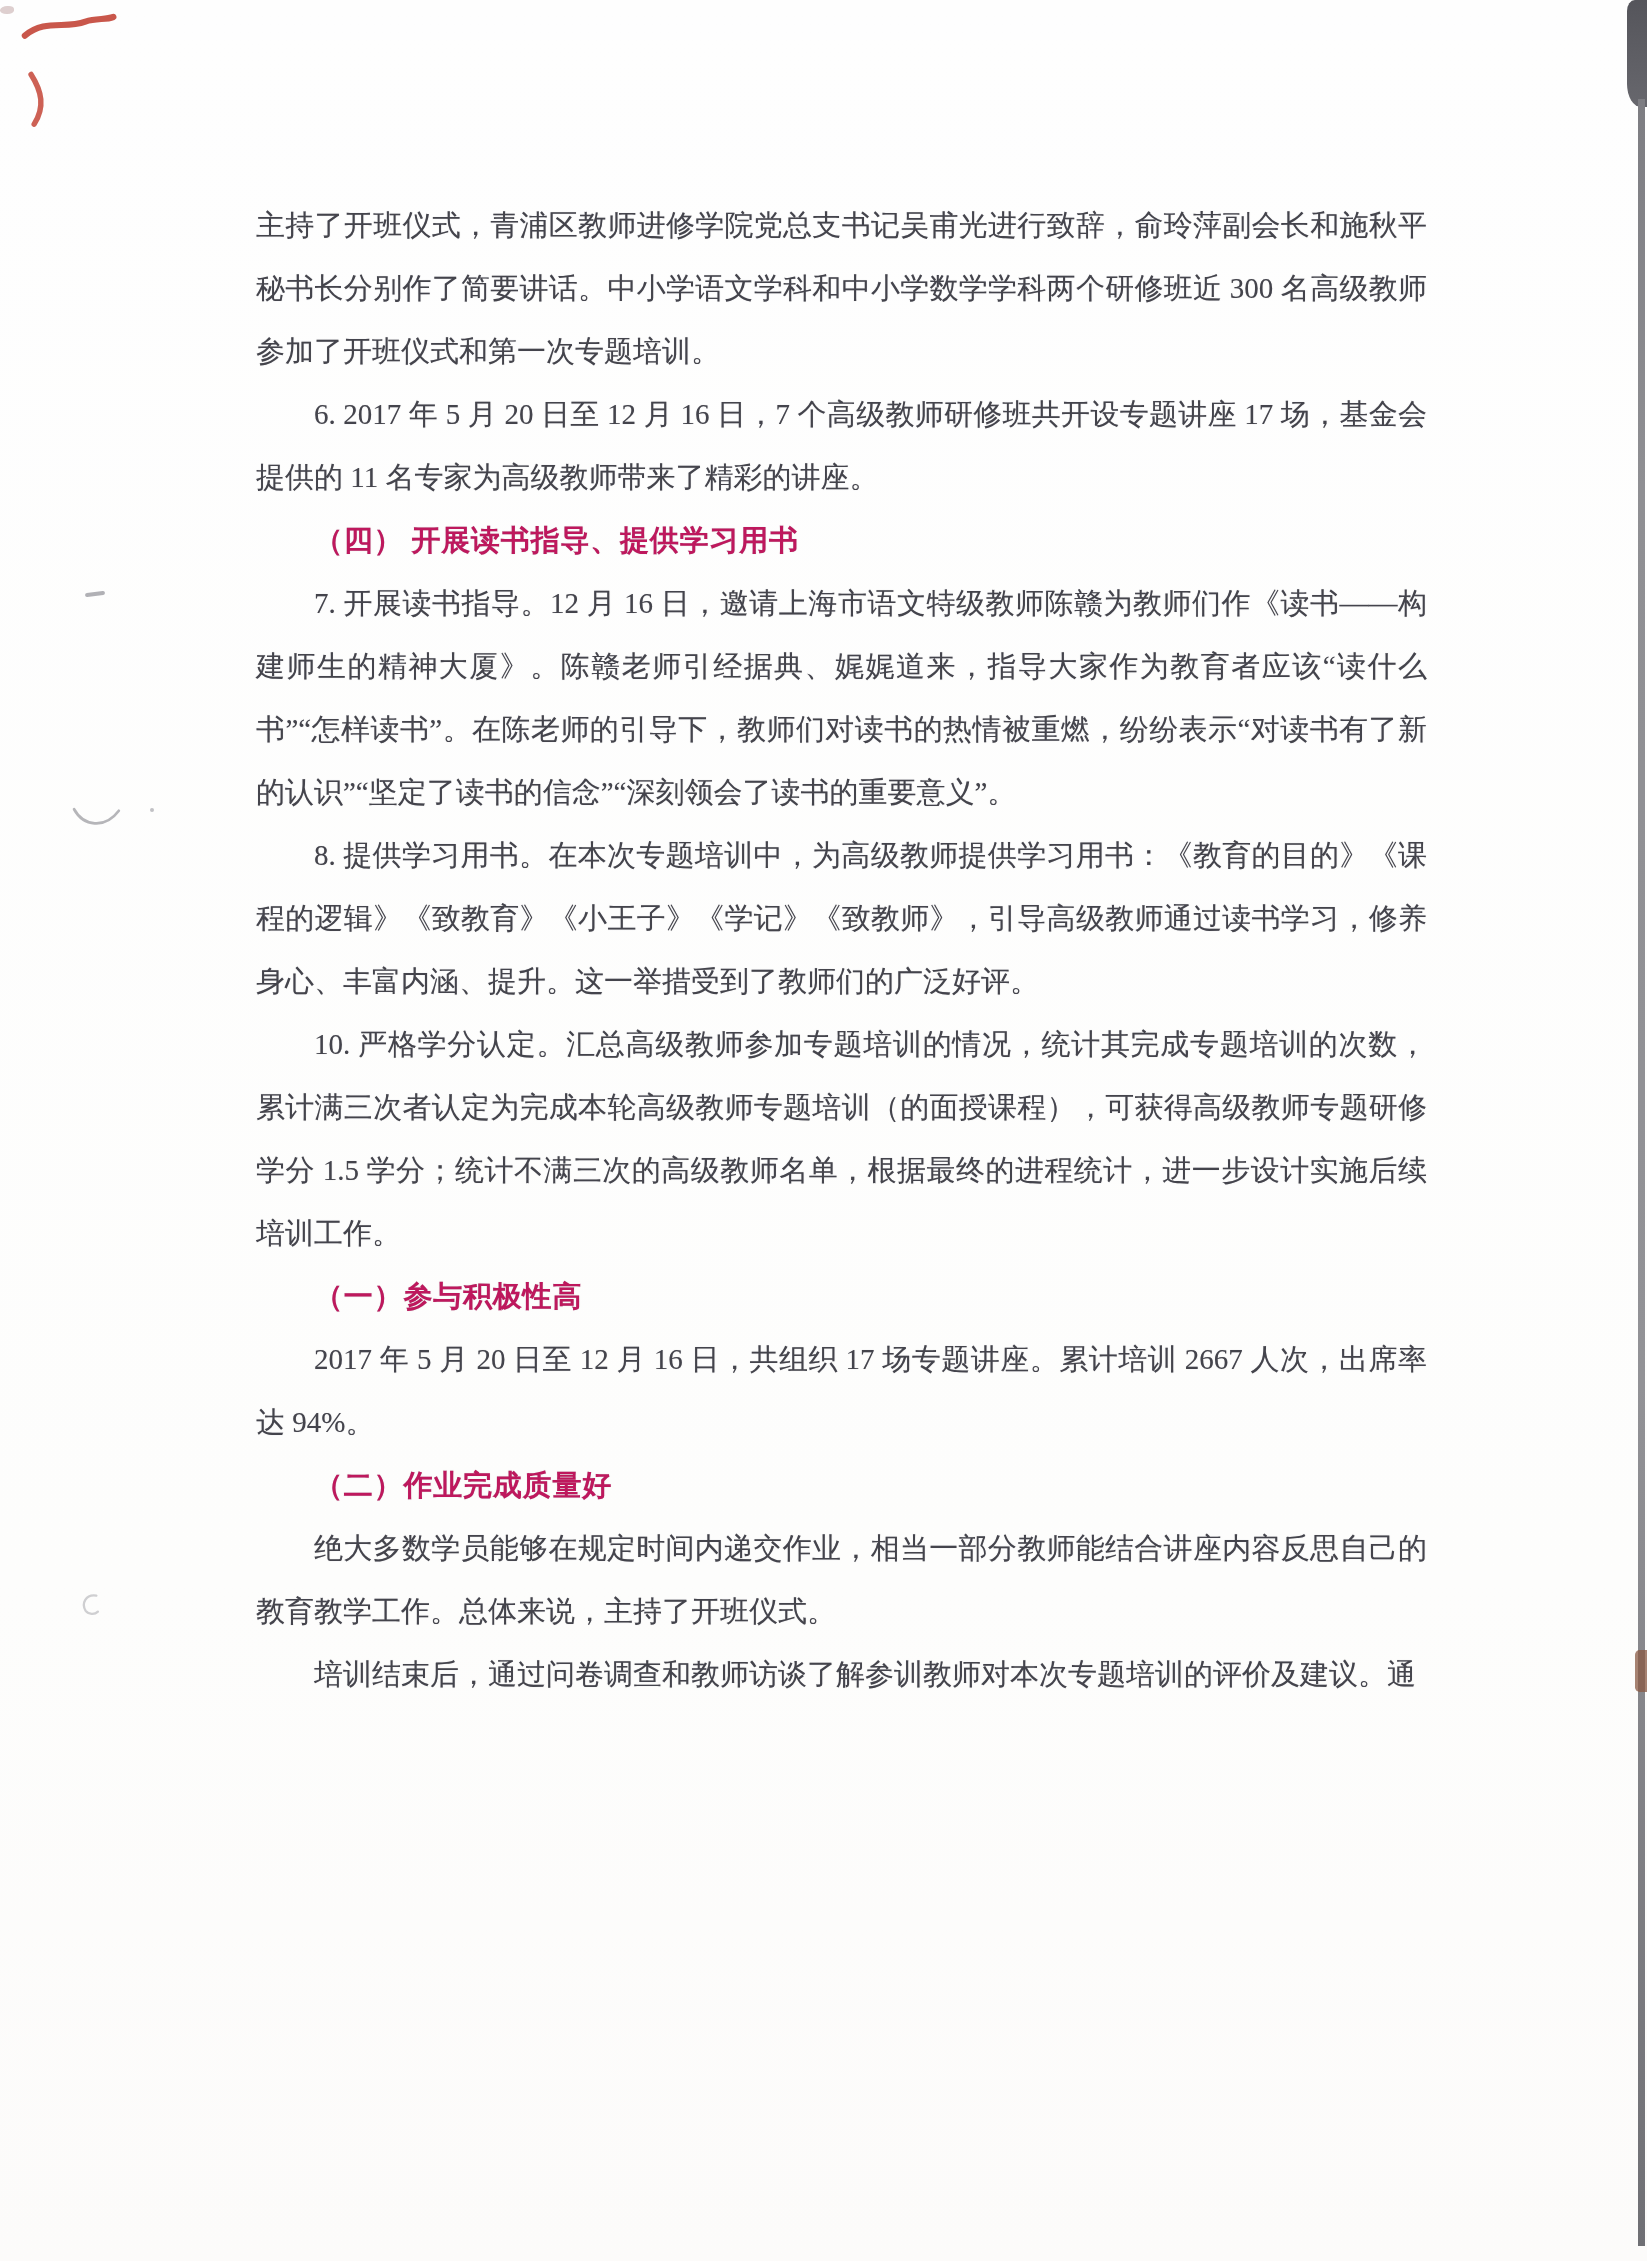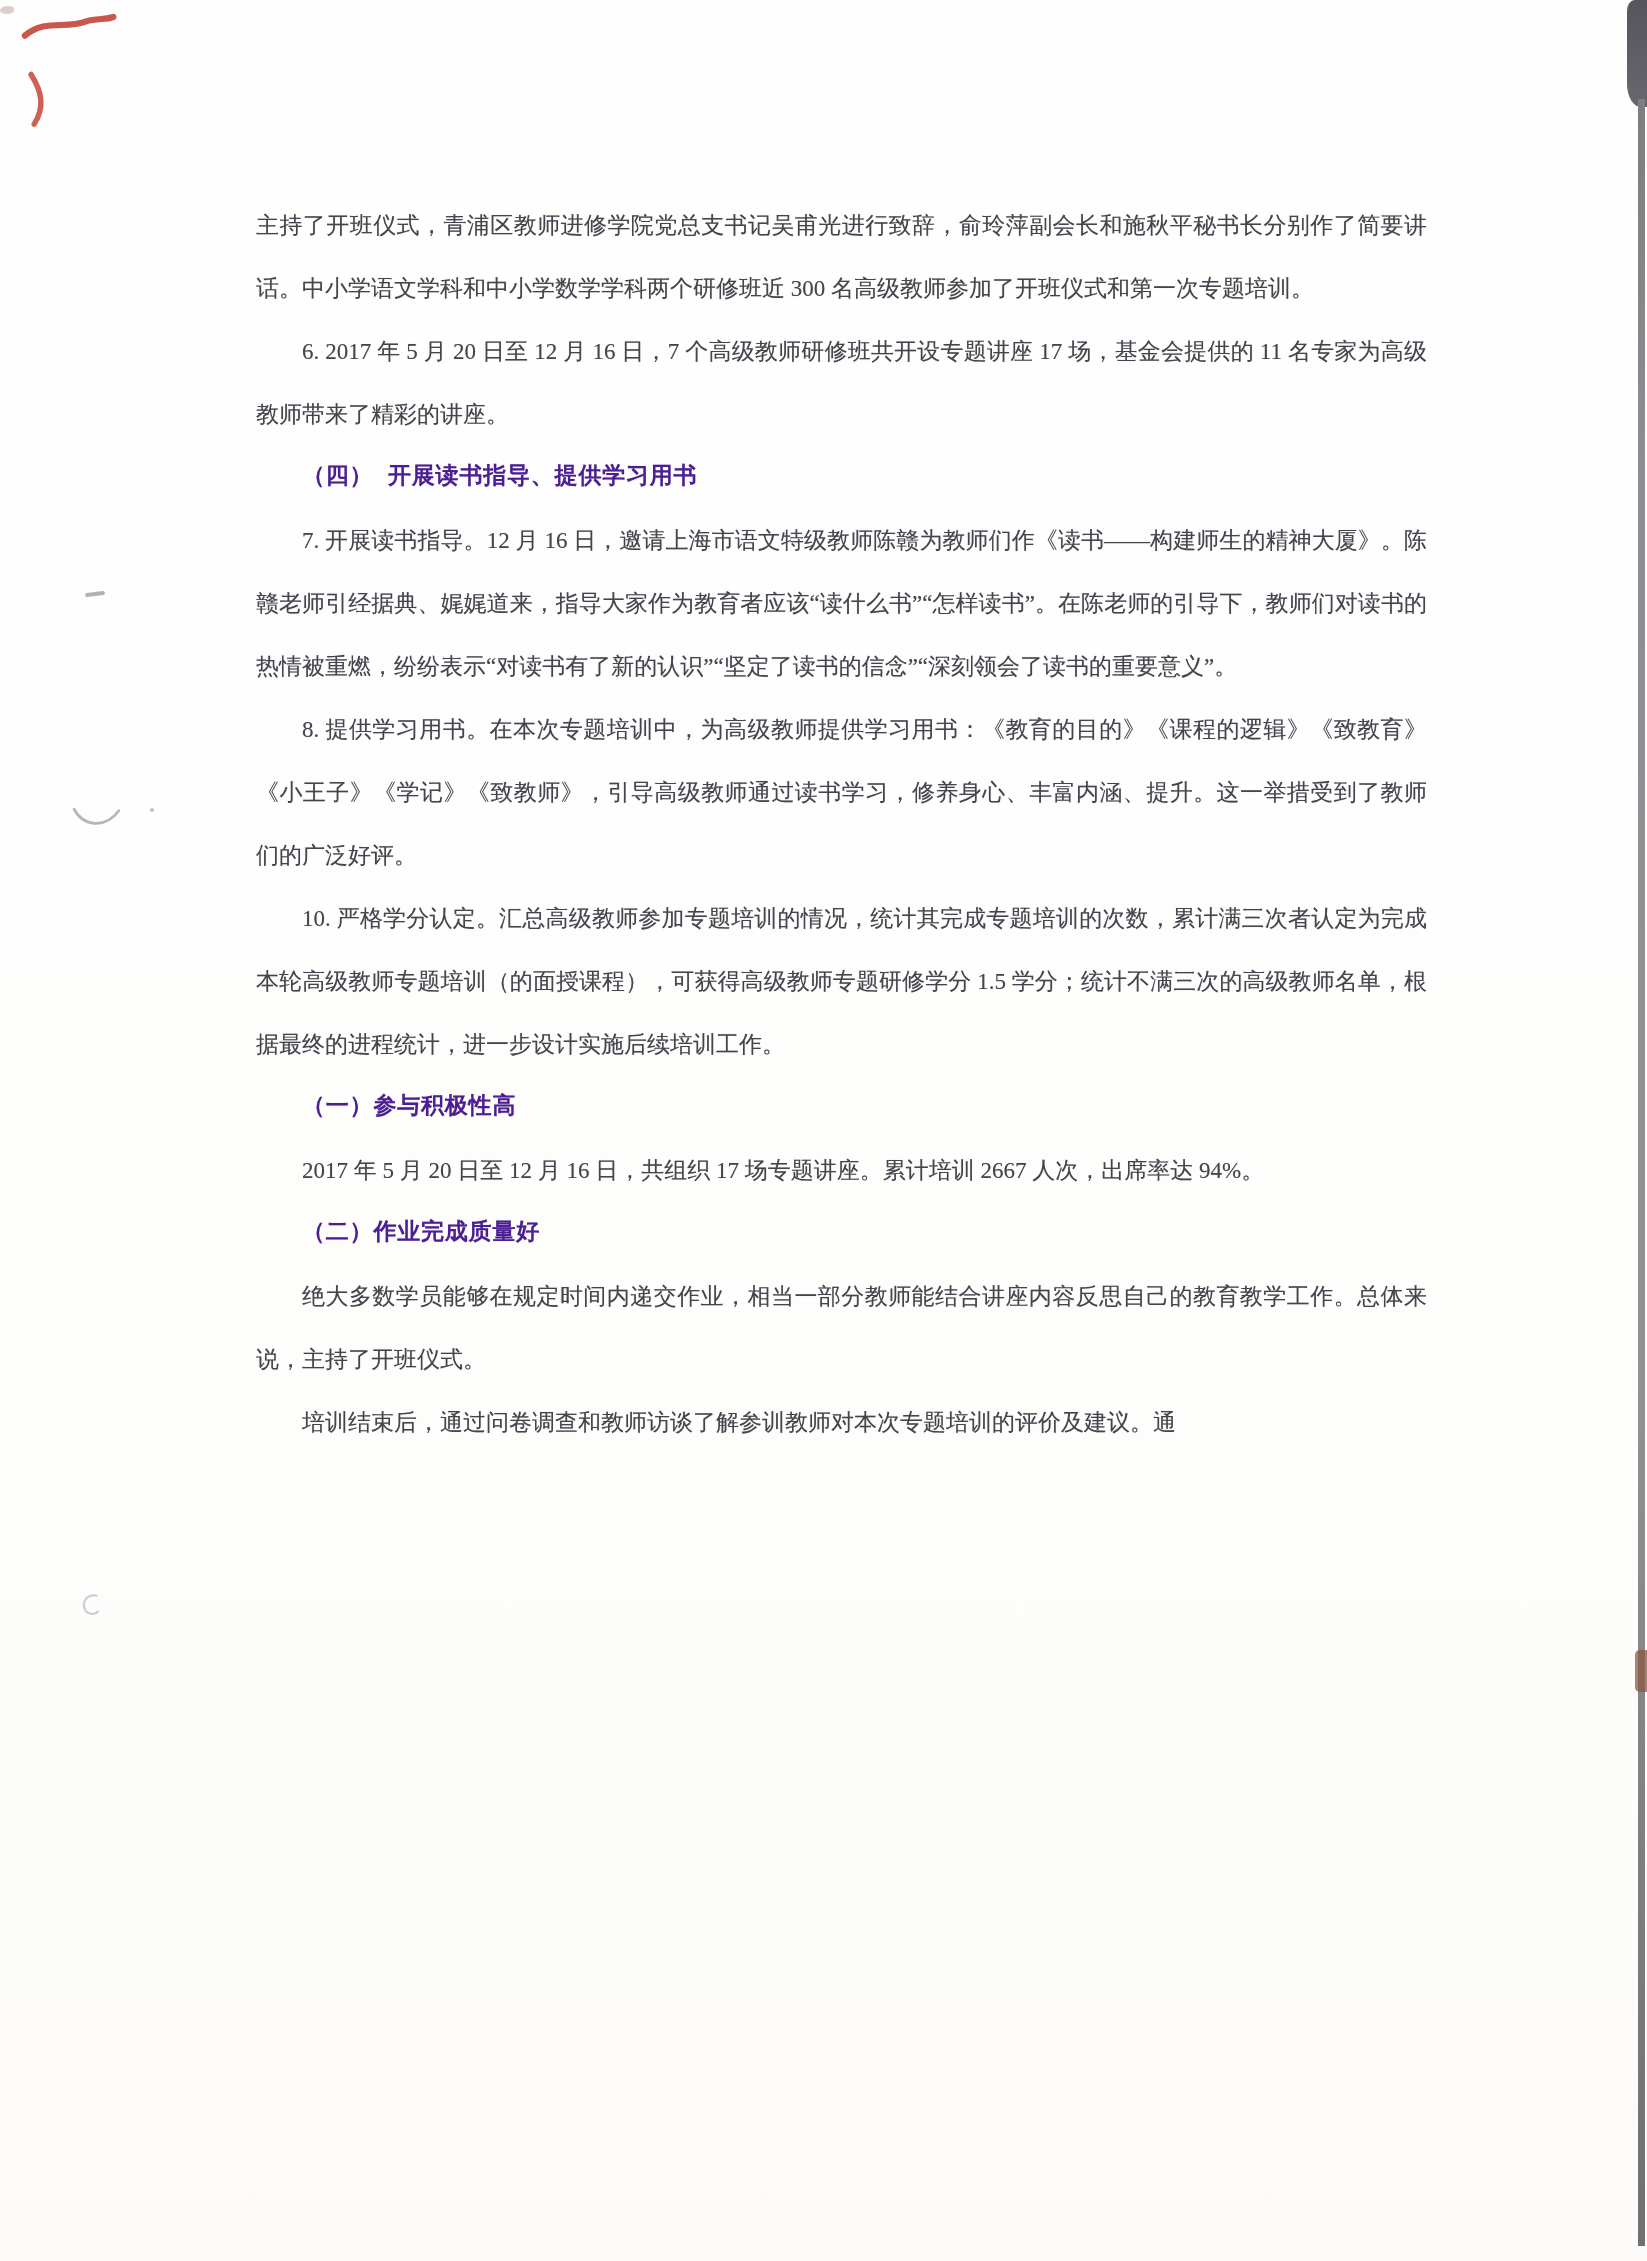--- a/index.html
+++ b/index.html
@@ -12,32 +12,32 @@
   }
   
   .paper {
     position: absolute; inset: 0;
     background: linear-gradient(180deg, #fefefe 0%, #fdfdfc 70%, #fcfbfa 100%);
   }
   .text-block {
     position: absolute;
     left: 256px; top: 194px;
     width: 1171px;
-    font-size: 23px;
+    font-size: 29px;
     line-height: 63px;
     color: #44444c;
     text-align: justify;
     text-shadow: 0 0 0.8px rgba(70,70,80,0.35);
   }
   .text-block p { margin: 0; text-indent: 2em; }
   .text-block p.no-indent { text-indent: 0; }
   .text-block p.heading {
-    font-family: Liberation Mono, monospace;
+    font-family: Liberation Serif, serif;
     font-weight: bold;
-    color: #4c1d95;
+    color: #be185d;
     letter-spacing: 0.8px;
   }
   
   .red-marks { position: absolute; left: 14px; top: 3.1px; }
   
   .pencil { position: absolute; }
   .pencil-dash {
     left: 85px; top: 592px; width: 20px; height: 3.9px;
     background: rgba(100,100,110,0.5);
     transform: rotate(-7deg); border-radius: 2.3px;

